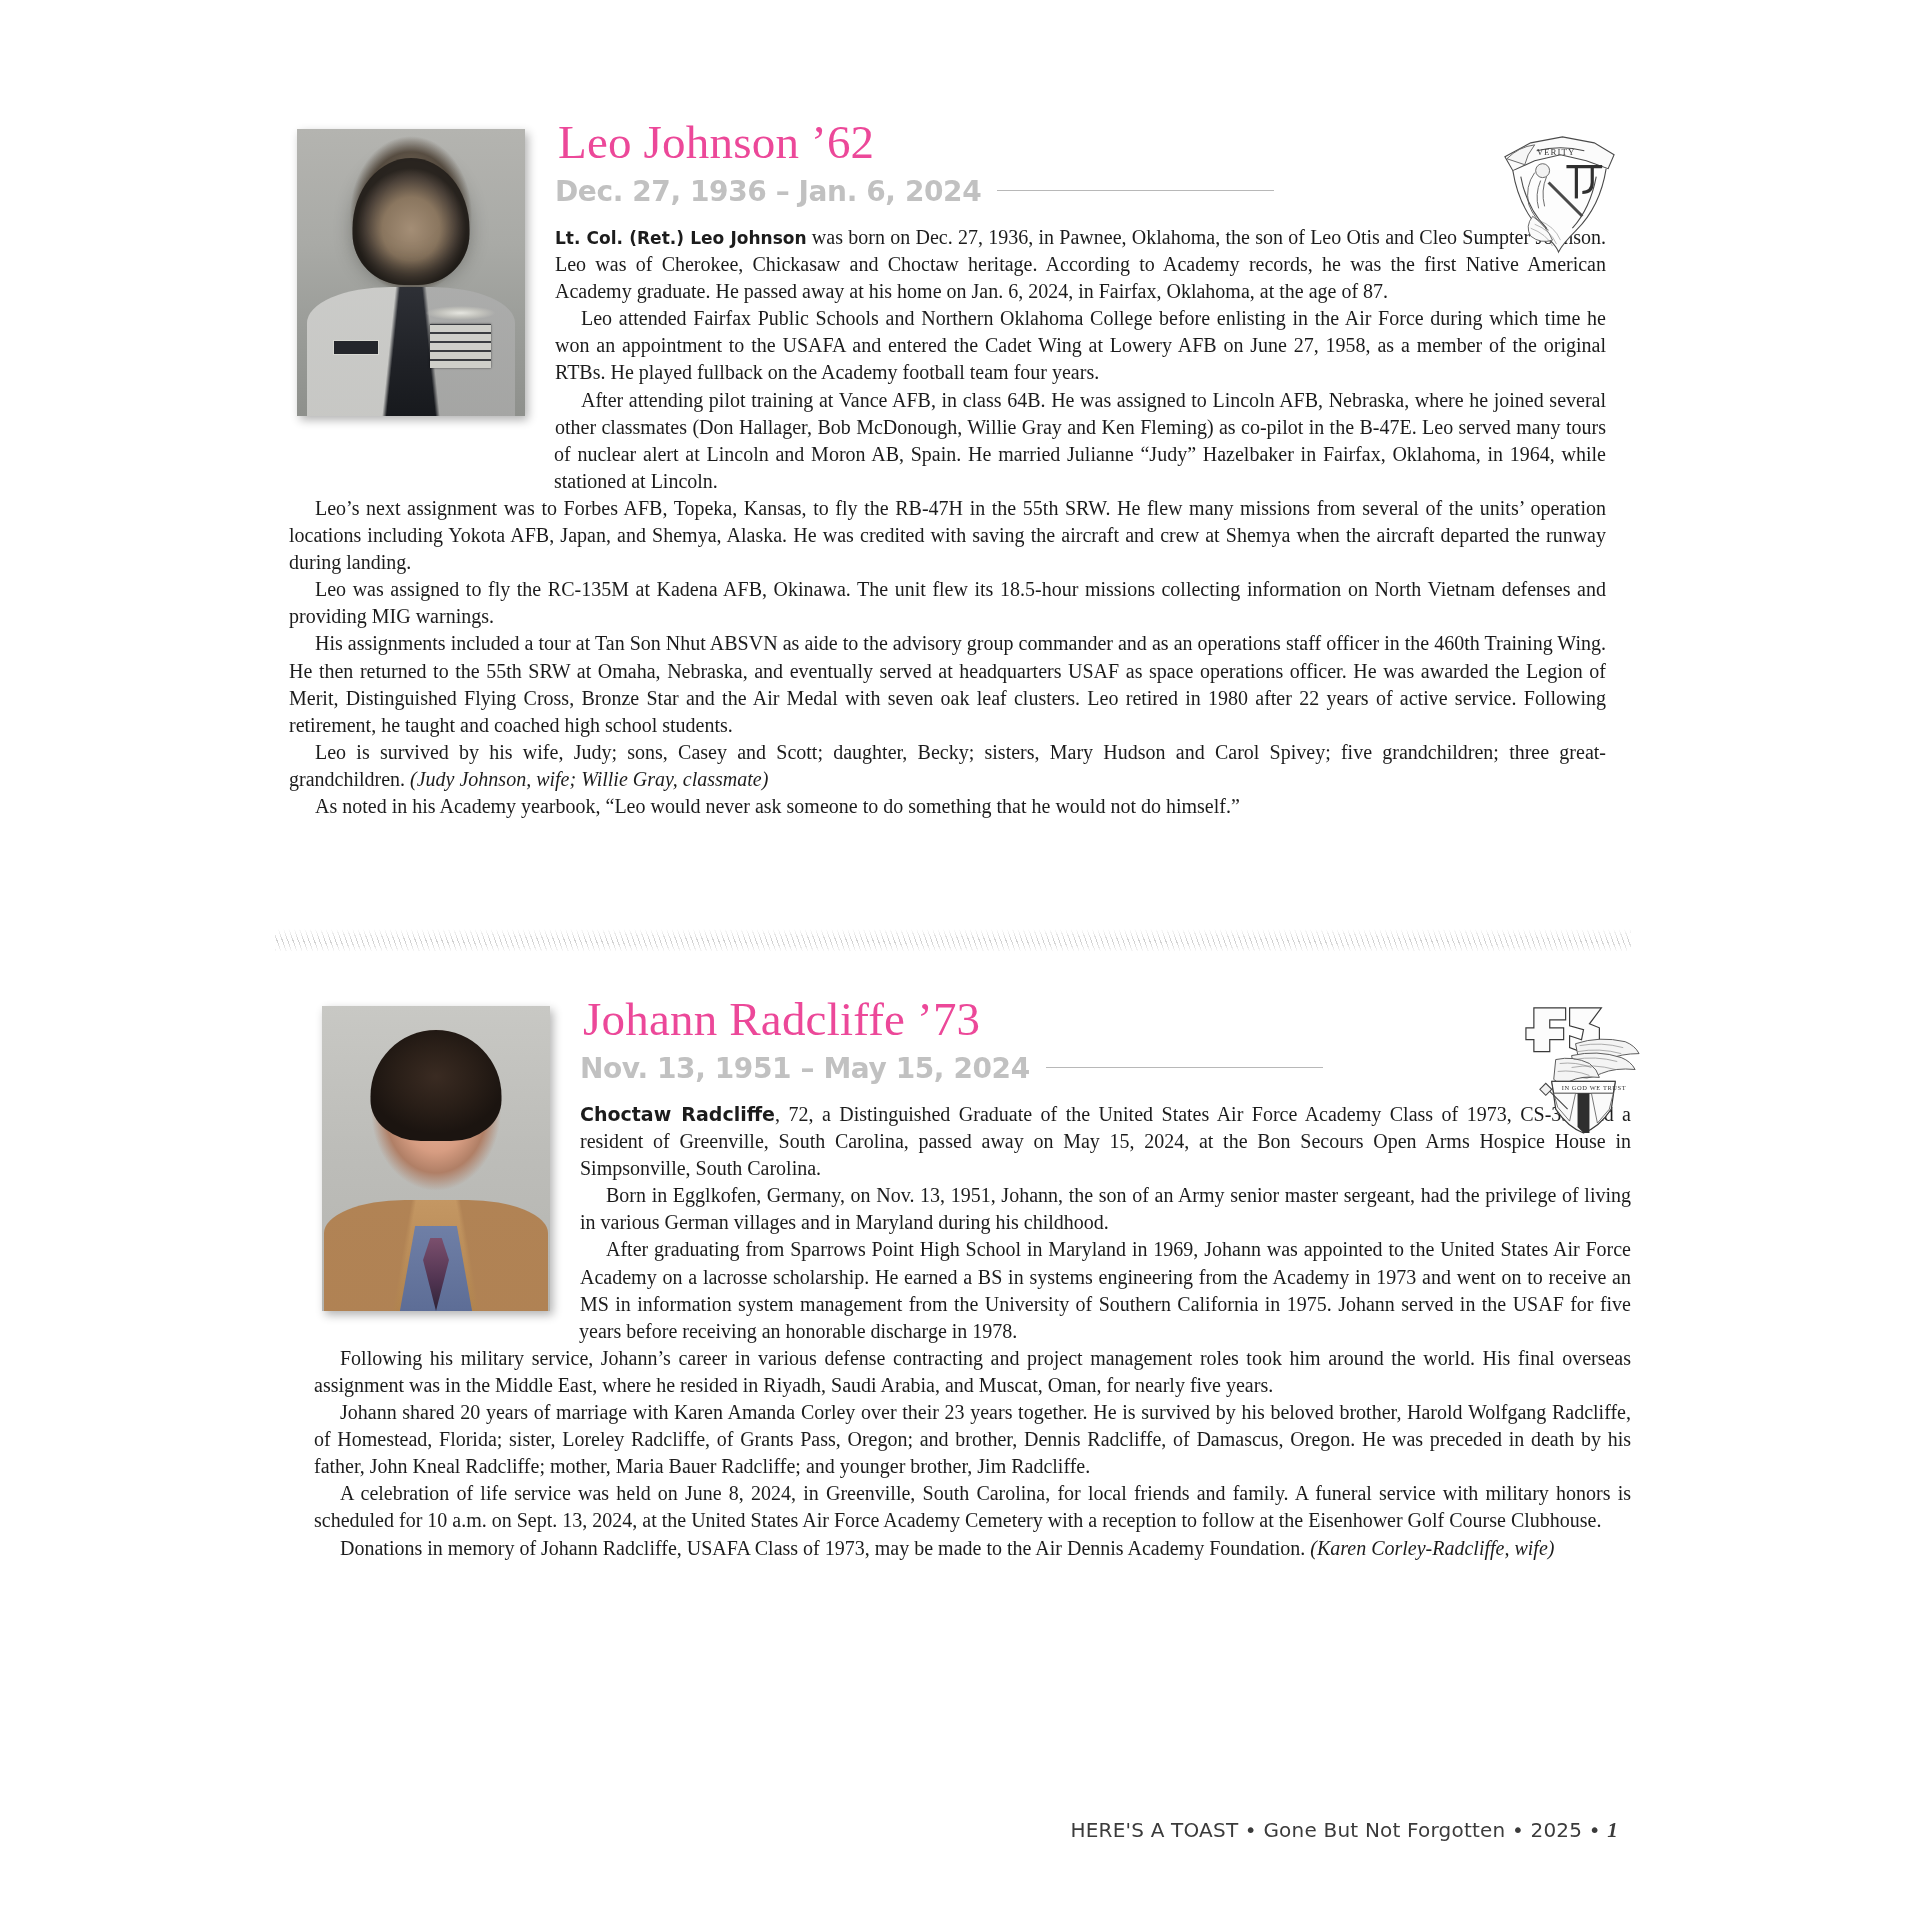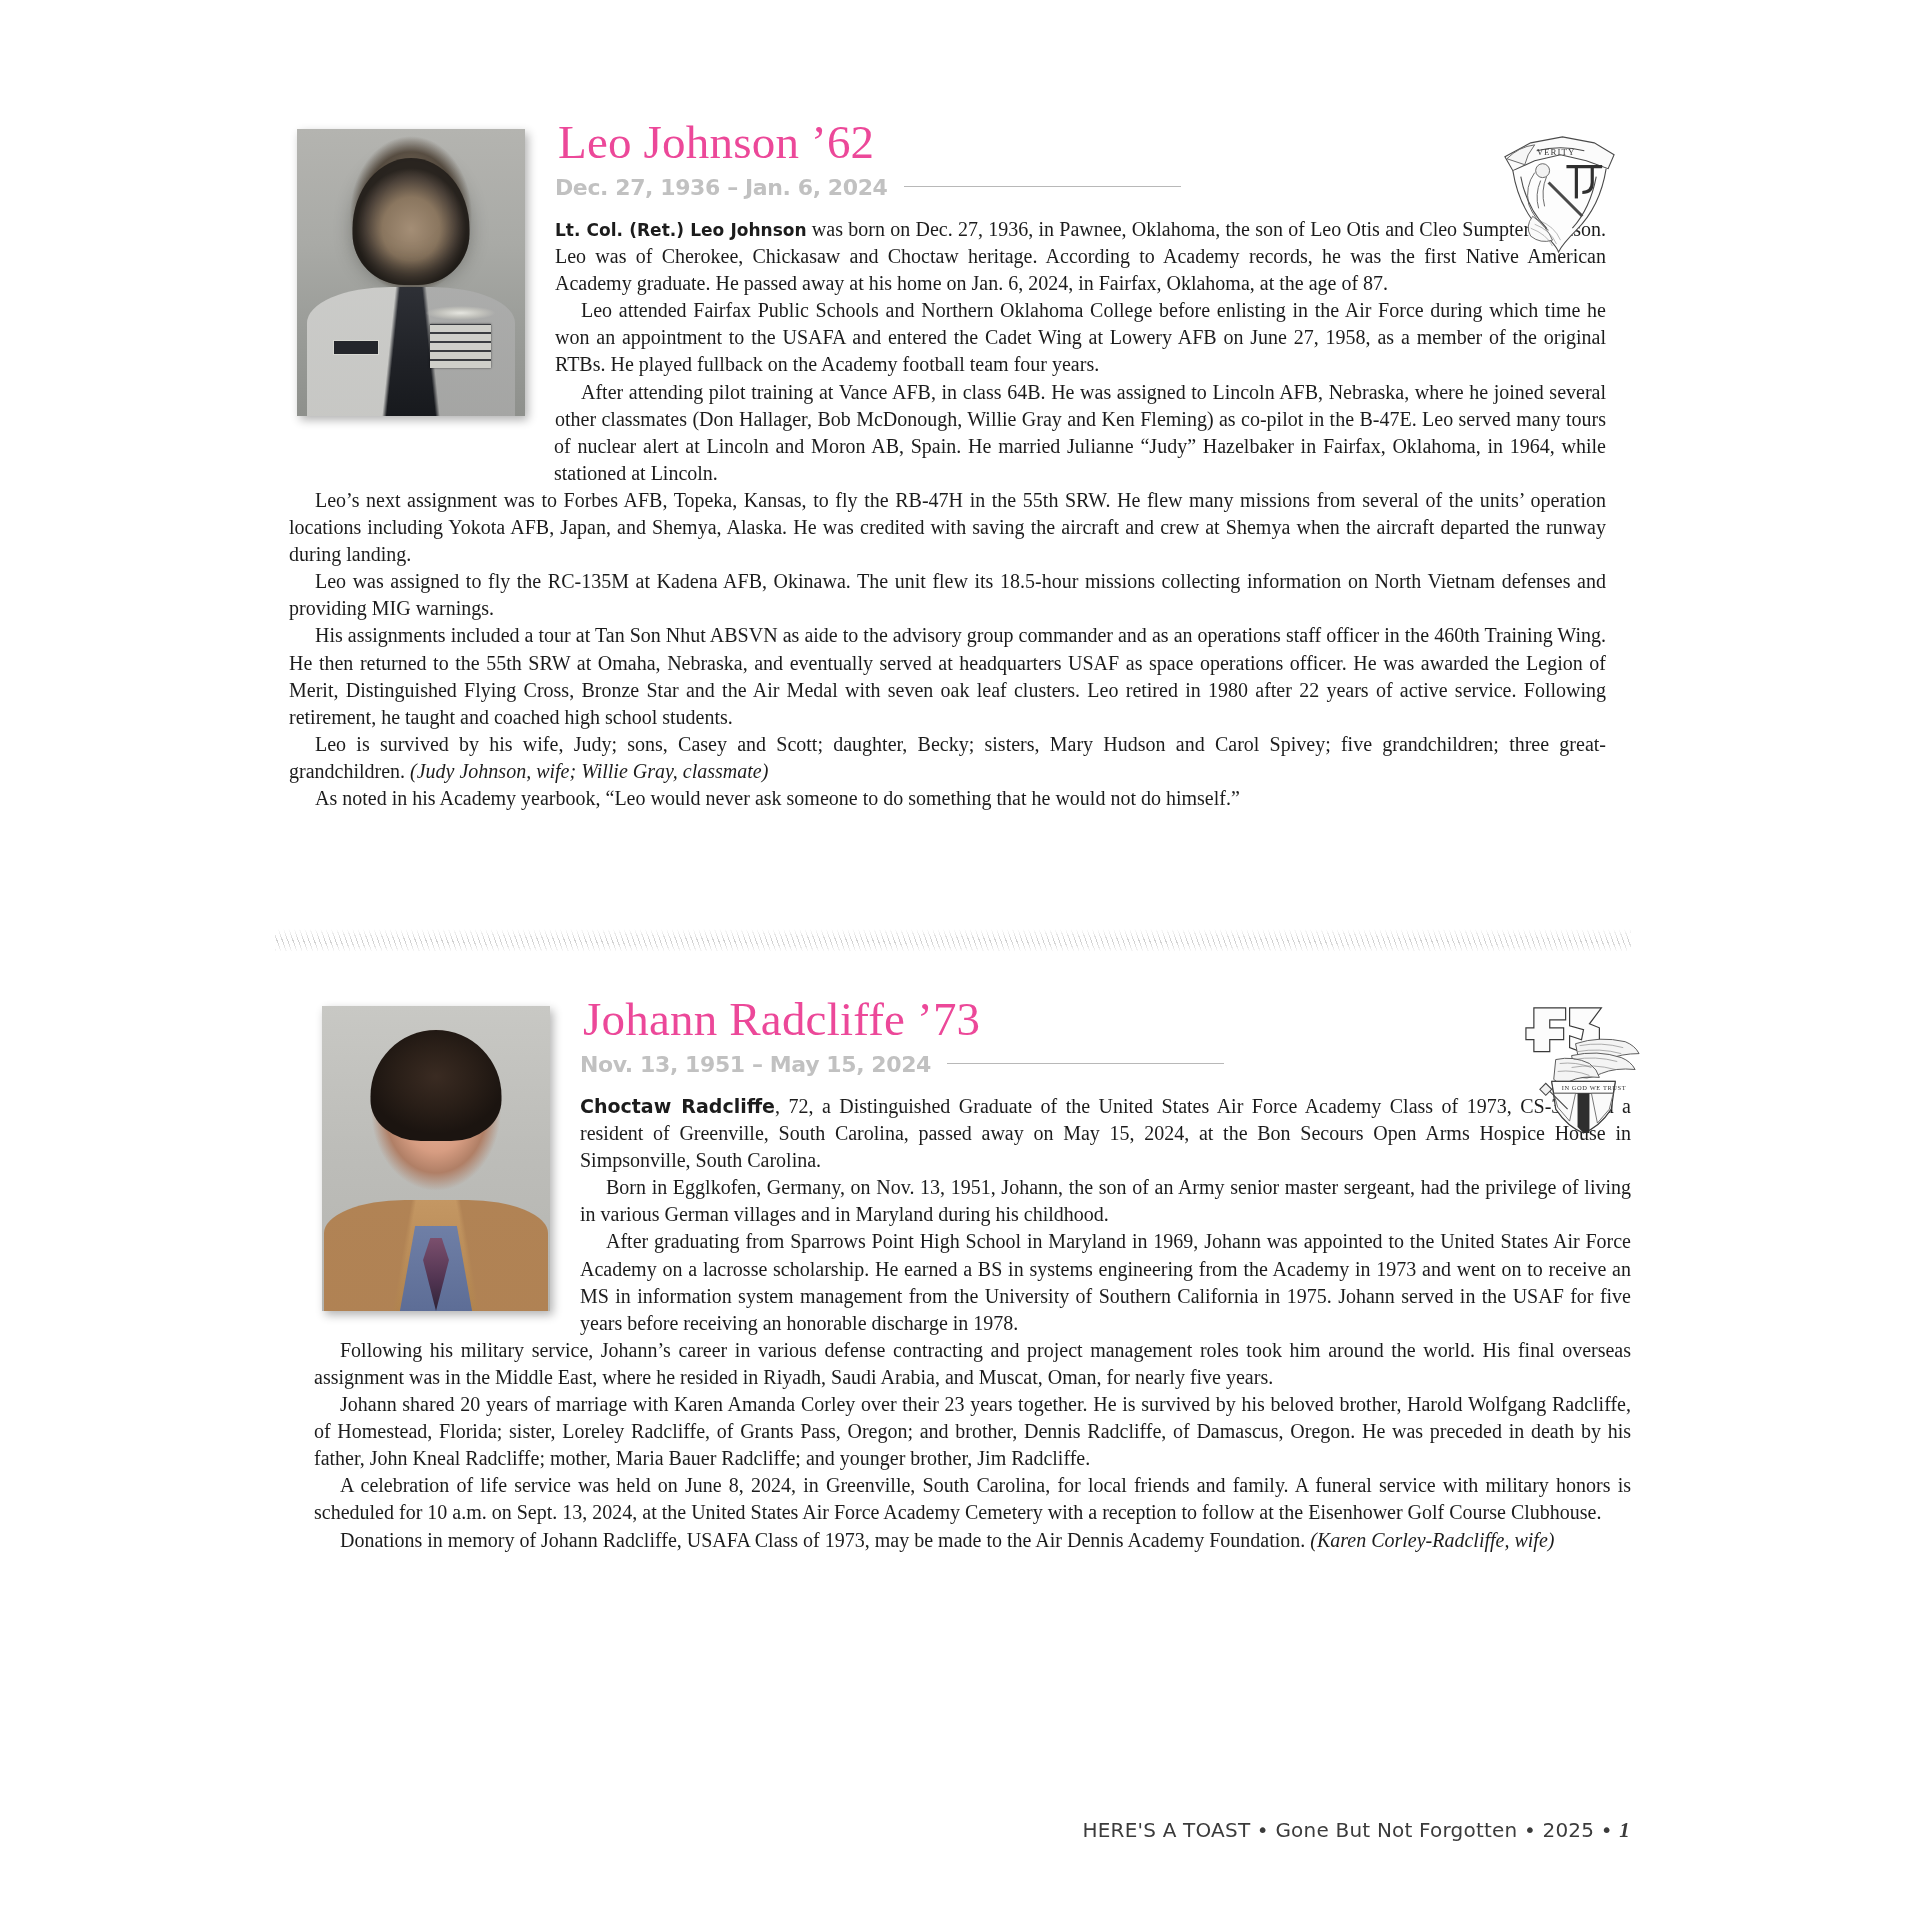--- a/index.html
+++ b/index.html
@@ -178,21 +178,21 @@
     padding-top: 12px;
   }
   .obit-dates-row {
     display: flex;
     align-items: center;
     margin-top: 9px;
   }
   .obit-dates {
     font-family: "DejaVu Sans", "Liberation Sans", sans-serif;
     font-weight: bold;
-    font-size: 22px;
+    font-size: 28px;
     letter-spacing: -0.4px;
     color: #c1c1c1;
     white-space: nowrap;
     text-align: right;
   }
   .obit-rule {
     flex: 1 1 auto;
     height: 1px;
     background: #b8b8b8;
     margin-left: 16px;
@@ -247,21 +247,21 @@
         rgba(255,255,255,0) 5px);
     -webkit-mask-image: linear-gradient(180deg, rgba(0,0,0,0) 0%, rgba(0,0,0,1) 55%, rgba(0,0,0,0.15) 100%);
     mask-image: linear-gradient(180deg, rgba(0,0,0,0) 0%, rgba(0,0,0,1) 55%, rgba(0,0,0,0.15) 100%);
     opacity: 0.85;
   }
 
   
   .footer {
     position: absolute;
     left: 0;
-    right: 0;
+    right: 12px;
     top: 1818px;
     text-align: right;
     padding-right: 297px;
     font-family: "DejaVu Sans", "Liberation Sans", sans-serif;
     font-size: 20px;
     letter-spacing: 0.2px;
     color: #3b3b3b;
   }
   .footer .pg {
     font-family: "Liberation Serif", "DejaVu Serif", serif;

